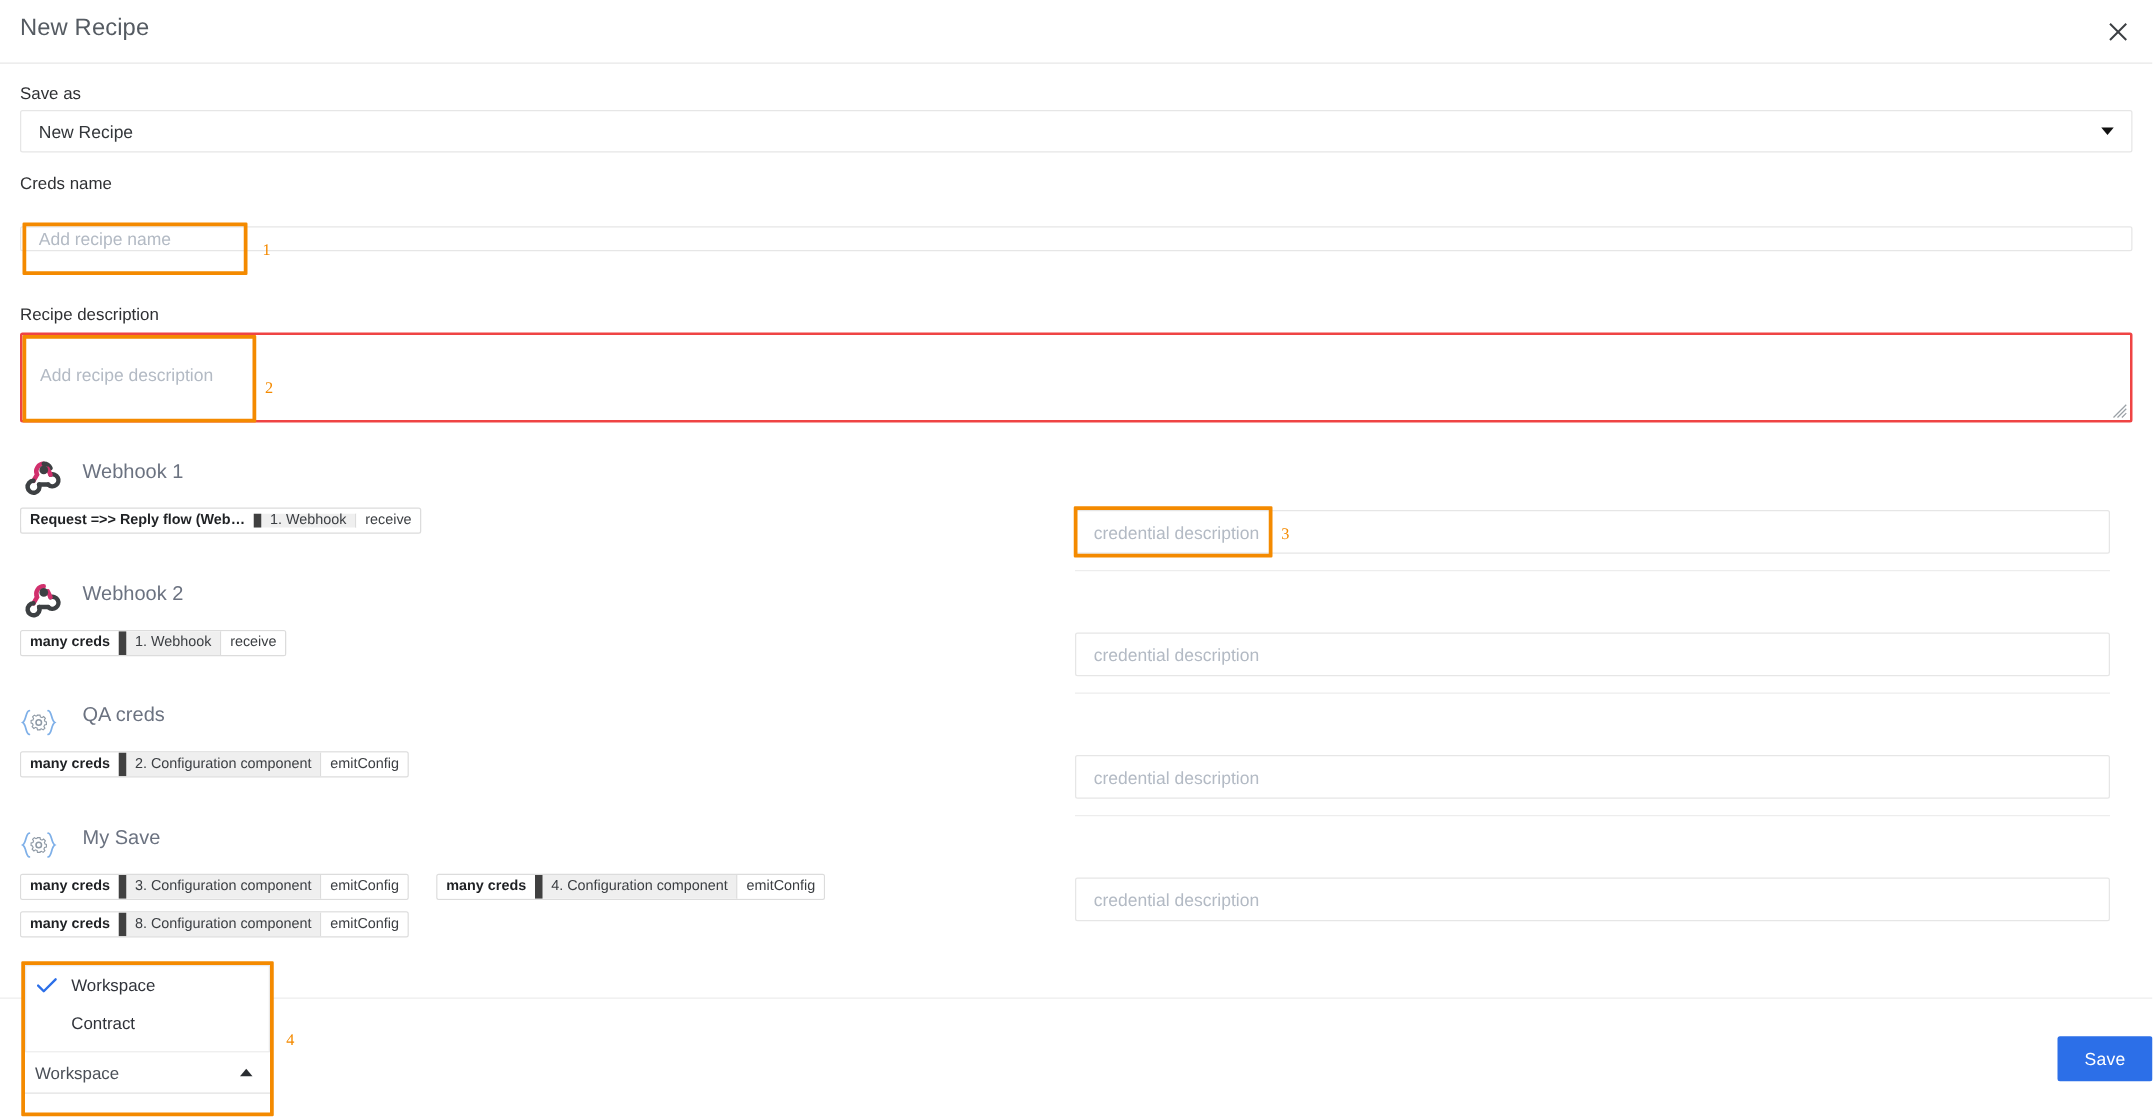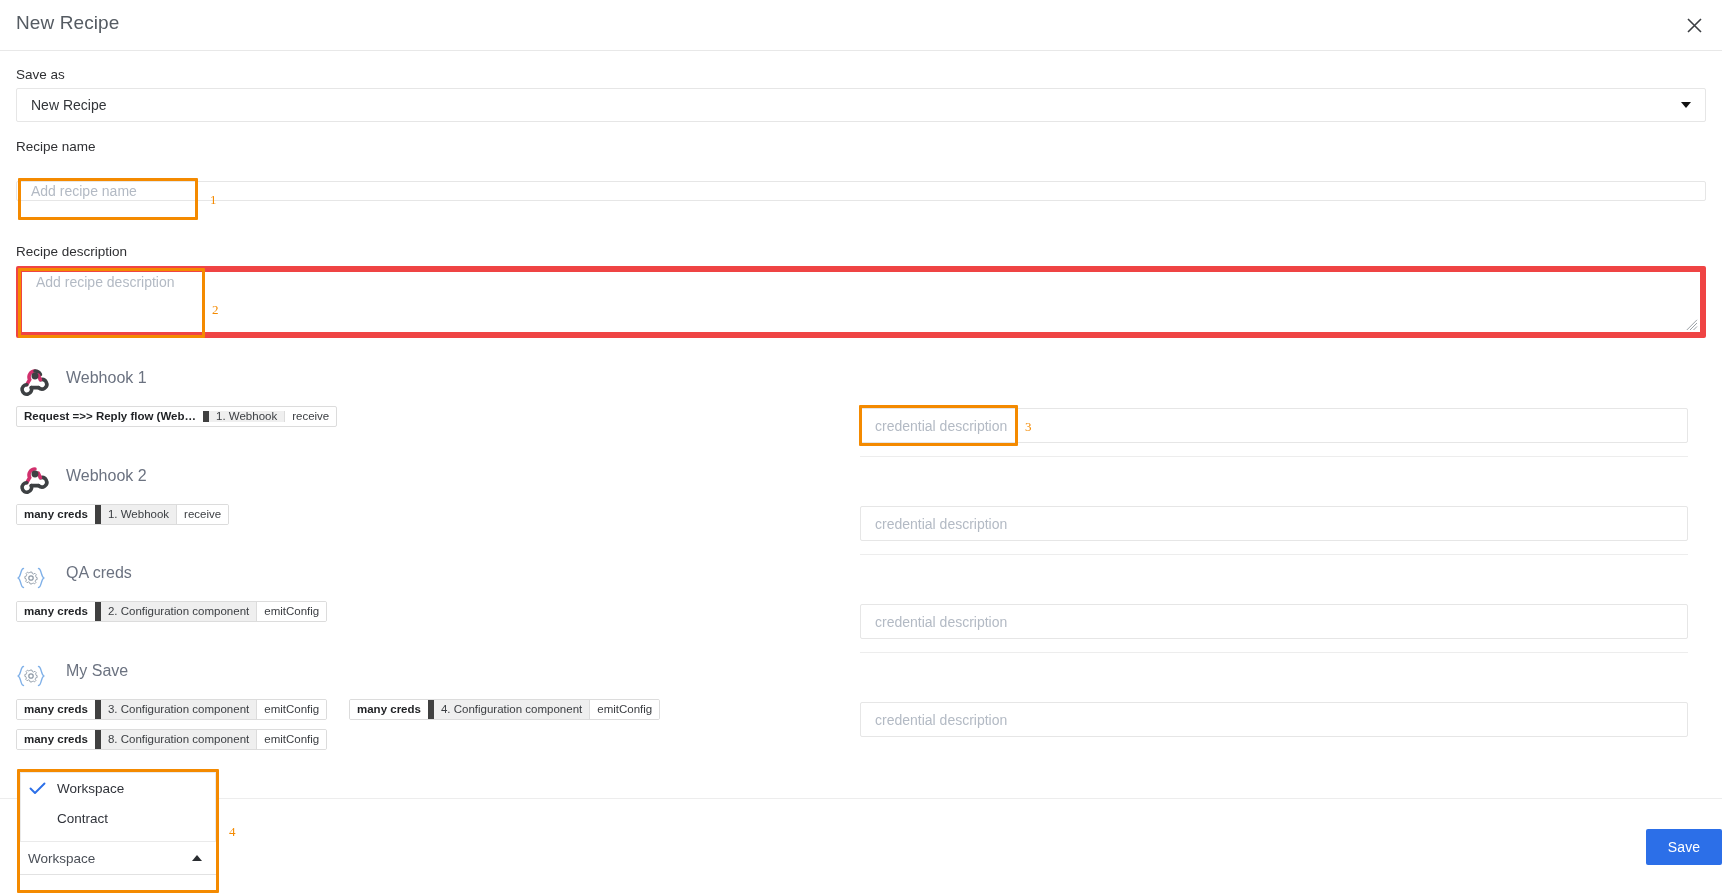--- a/index.html
+++ b/index.html
@@ -42,22 +42,22 @@
   .inp.ph { color:#b3bac4; }
   .inp .val { color:#33363a; }
 
   .select-caret {
     position:absolute; right:14px; top:50%; transform:translateY(-50%);
     width:0;height:0;border-left:5px solid transparent;border-right:5px solid transparent;
     border-top:6px solid #111;
   }
 
   .txtarea {
-    position:absolute; background:#fff; border:6px solid #ef4444; border-radius:2px;
-    font-size:14px; color:#b3bac4; padding:2px 14px;
+    position:absolute; background:#fff; border:2px solid #ef4444; border-radius:2px;
+    font-size:14px; color:#b3bac4; padding:24px 14px;
     font-family:"Liberation Sans", sans-serif;
   }
   .resize-grip {
     position:absolute; right:2px; bottom:1px; width:12px; height:12px;
   }
 
   
   .sec-title {
     position:absolute; font-size:16px; color:#6b7280; font-weight:400;
   }
@@ -137,21 +137,21 @@
       </svg>
     </div>
   </div>
 
   <div class="flabel" style="left:16px; top:67px;">Save as</div>
   <div class="inp" style="left:16px; top:88px; width:1690px; height:34px;">
     <span class="val">New Recipe</span>
     <span class="select-caret"></span>
   </div>
 
-  <div class="flabel" style="left:16px; top:139px;">Recipe name</div>
+  <div class="flabel" style="left:16px; top:139px;">Creds name</div>
   <div class="inp ph" style="left:16px; top:181px; width:1690px; height:20px;">
     <span>Add recipe name</span>
   </div>
 
   <div class="flabel" style="left:16px; top:244px;">Recipe description</div>
   <div class="txtarea" style="left:16px; top:266px; width:1690px; height:72px;">
     <span>Add recipe description</span>
     <svg class="resize-grip" viewBox="0 0 12 12">
       <path d="M11 4 L4 11 M11 7.5 L7.5 11 M11 0.8 L0.8 11" stroke="#9aa0a6" stroke-width="1" fill="none"></path>
     </svg>

